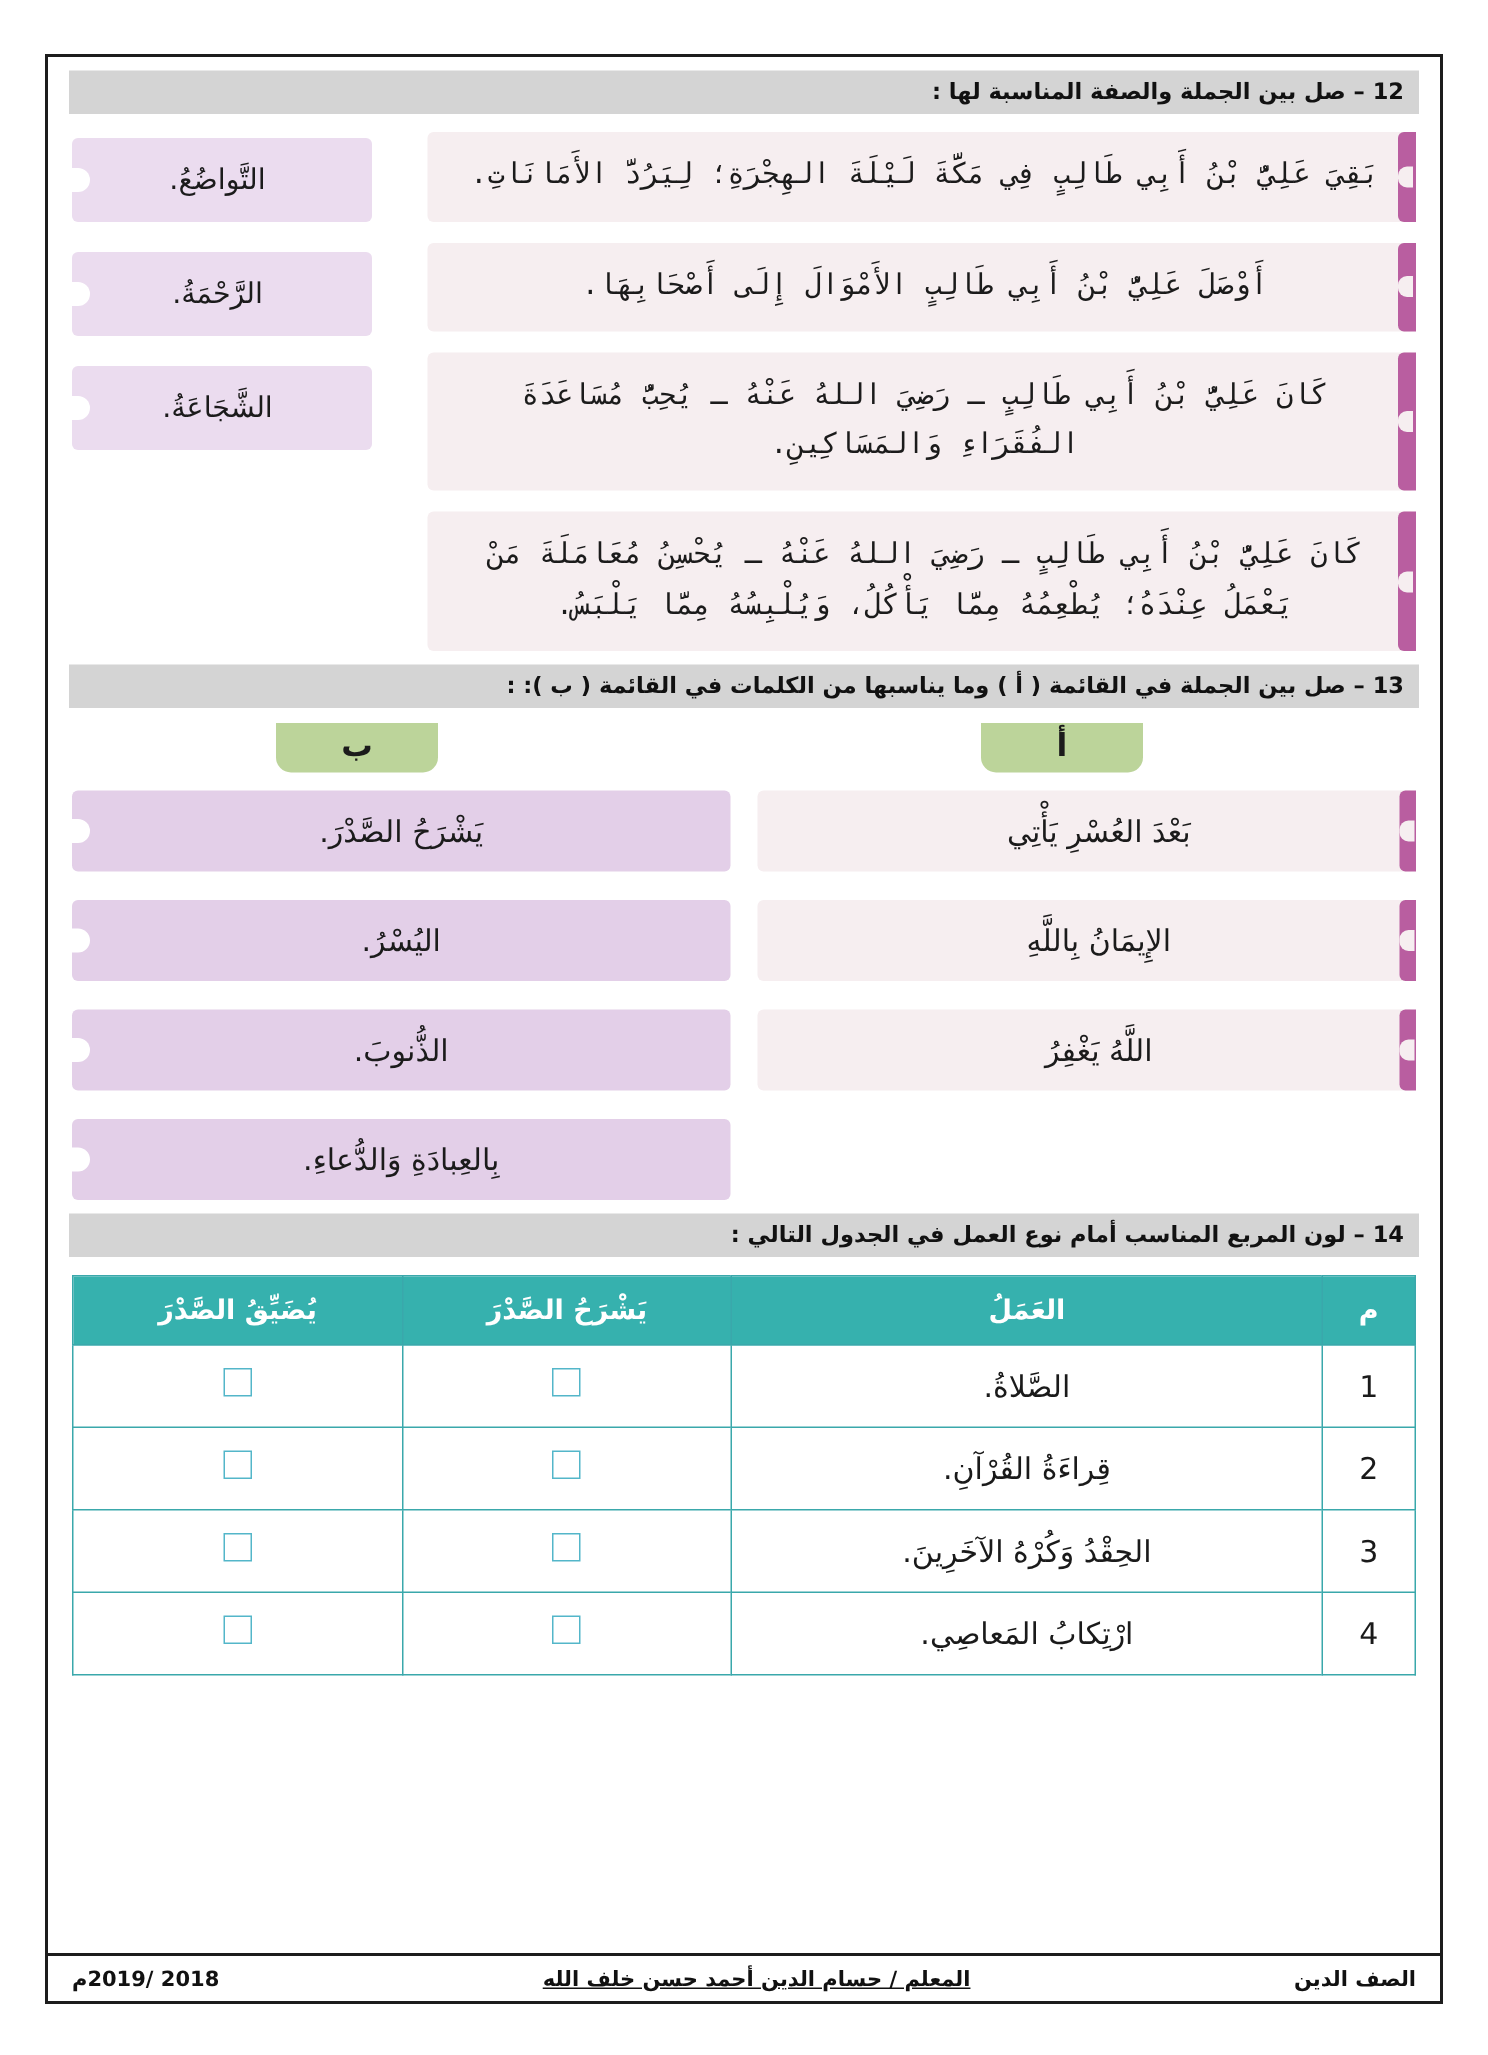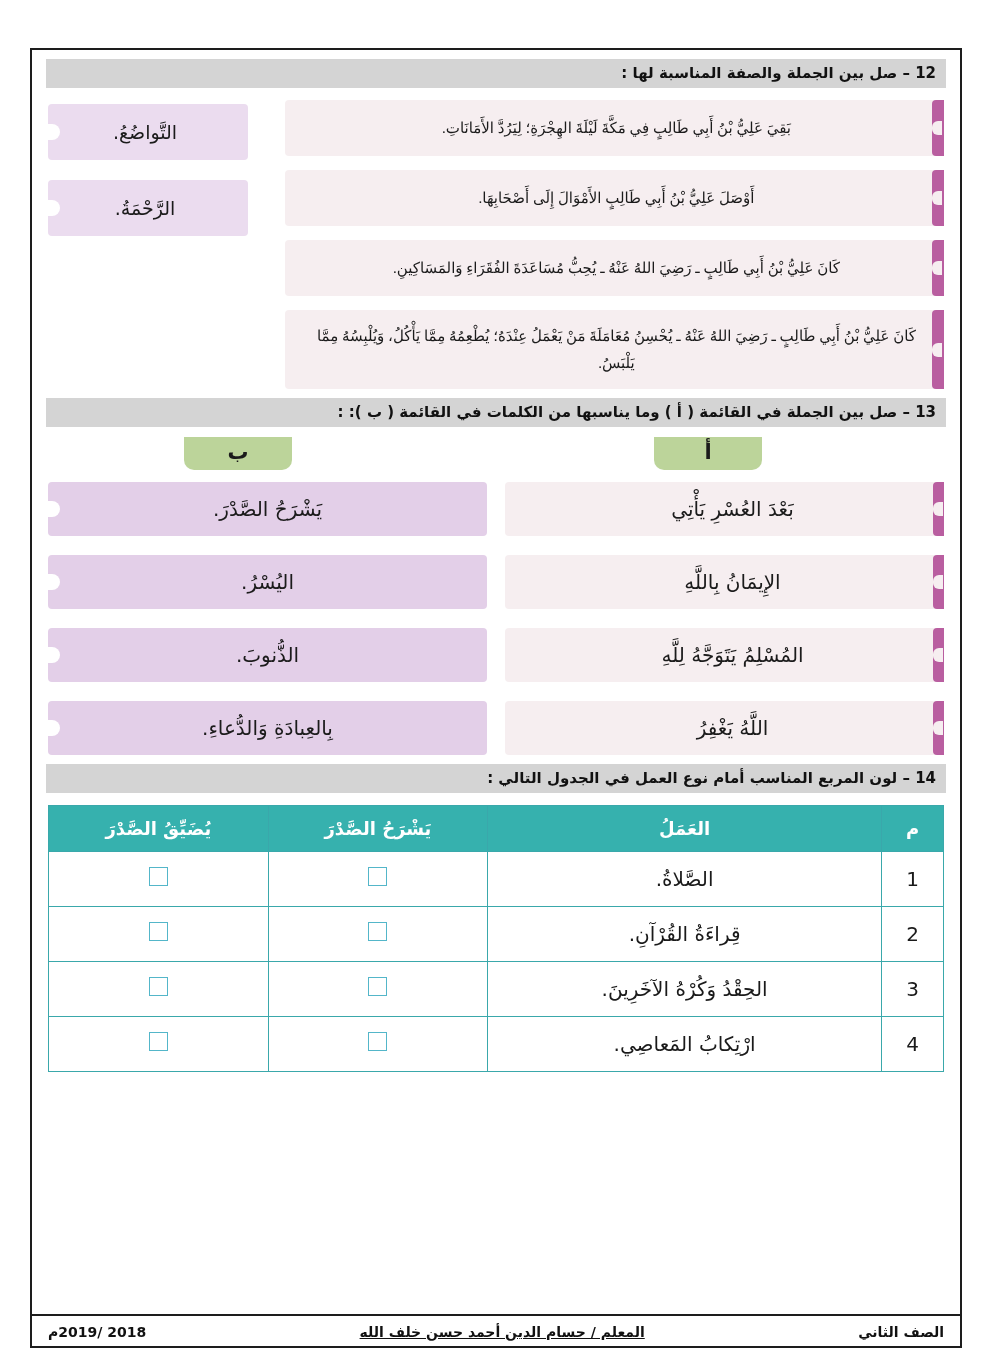--- a/index.html
+++ b/index.html
@@ -10,21 +10,21 @@
   body {
     width: 992px;
     height: 1370px;
     font-family: "DejaVu Sans", "Liberation Sans", sans-serif;
     color: #1a1a1a;
     position: relative;
   }
   .page {
     position: absolute;
     left: 30px;
-    top: 48px;
+    top: 36px;
     width: 932px;
     height: 1300px;
     border: 2px solid #1d1d1d;
     box-sizing: border-box;
     background: #fff;
     overflow: hidden;
   }
   .inner {
     padding: 0 8px;
   }
@@ -63,25 +63,25 @@
     flex-direction: column;
     gap: 20px;
     padding-top: 4px;
   }
 
   .sent-card {
     position: relative;
     background: #f6eef0;
     border-radius: 4px;
     padding: 13px 22px 13px 26px;
-    font-size: 15px;
+    font-size: 19px;
     line-height: 1.75;
     text-align: center;
     color: #1b1b1b;
-    font-family: Liberation Serif, serif;
+    font-family: Liberation Mono, monospace;
     min-height: 30px;
     display: flex;
     align-items: center;
     justify-content: center;
     margin-left: 27px;
   }
   .sent-card::before {
     content: "";
     position: absolute;
     right: 0;
@@ -288,36 +288,36 @@
     <div class="match12">
       <div class="col-right">
         <div class="sent-card">بَقِيَ عَلِيُّ بْنُ أَبِي طَالِبٍ فِي مَكَّةَ لَيْلَةَ الهِجْرَةِ؛ لِيَرُدَّ الأَمَانَاتِ.</div>
         <div class="sent-card">أَوْصَلَ عَلِيُّ بْنُ أَبِي طَالِبٍ الأَمْوَالَ إِلَى أَصْحَابِهَا.</div>
         <div class="sent-card">كَانَ عَلِيُّ بْنُ أَبِي طَالِبٍ ـ رَضِيَ اللهُ عَنْهُ ـ يُحِبُّ مُسَاعَدَةَ الفُقَرَاءِ وَالمَسَاكِينِ.</div>
         <div class="sent-card">كَانَ عَلِيُّ بْنُ أَبِي طَالِبٍ ـ رَضِيَ اللهُ عَنْهُ ـ يُحْسِنُ مُعَامَلَةَ مَنْ يَعْمَلُ عِنْدَهُ؛ يُطْعِمُهُ مِمَّا يَأْكُلُ، وَيُلْبِسُهُ مِمَّا يَلْبَسُ.</div>
       </div>
       <div class="col-left">
         <div class="word-card">التَّواضُعُ.</div>
         <div class="word-card">الرَّحْمَةُ.</div>
+        <div class="word-card">الشَّجَاعَةُ.</div>
       </div>
     </div>
 
     <div class="sec-head">13 – صل بين الجملة في القائمة ( أ )  وما يناسبها من الكلمات في القائمة ( ب ):  :</div>
 
     <div class="q13-wrap">
       <div class="tabs-row">
         <div class="tab right-tab">أ</div>
         <div class="tab left-tab">ب</div>
       </div>
 
       <div class="match13">
         <div class="col13">
           <div class="card-a">بَعْدَ العُسْرِ يَأْتِي</div>
           <div class="card-a">الإِيمَانُ بِاللَّهِ</div>
-          <div class="card-a">المُسْلِمُ يَتَوَجَّهُ لِلَّهِ</div>
           <div class="card-a">اللَّهُ يَغْفِرُ</div>
         </div>
         <div class="col13">
           <div class="card-b">يَشْرَحُ الصَّدْرَ.</div>
           <div class="card-b">اليُسْرُ.</div>
           <div class="card-b">الذُّنوبَ.</div>
           <div class="card-b">بِالعِبادَةِ وَالدُّعاءِ.</div>
         </div>
       </div>
     </div>
@@ -365,17 +365,17 @@
             <td><span class="cb"></span></td>
             <td><span class="cb"></span></td>
           </tr>
         </tbody>
       </table>
     </div>
 
   </div>
 
   <div class="footer">
-    <div>الصف الثاني</div>
+    <div>الصف الدين</div>
     <div class="mid">المعلم / حسام الدين أحمد حسن خلف الله</div>
     <div>2018 /2019م</div>
   </div>
 </div>
 
 </body></html>

